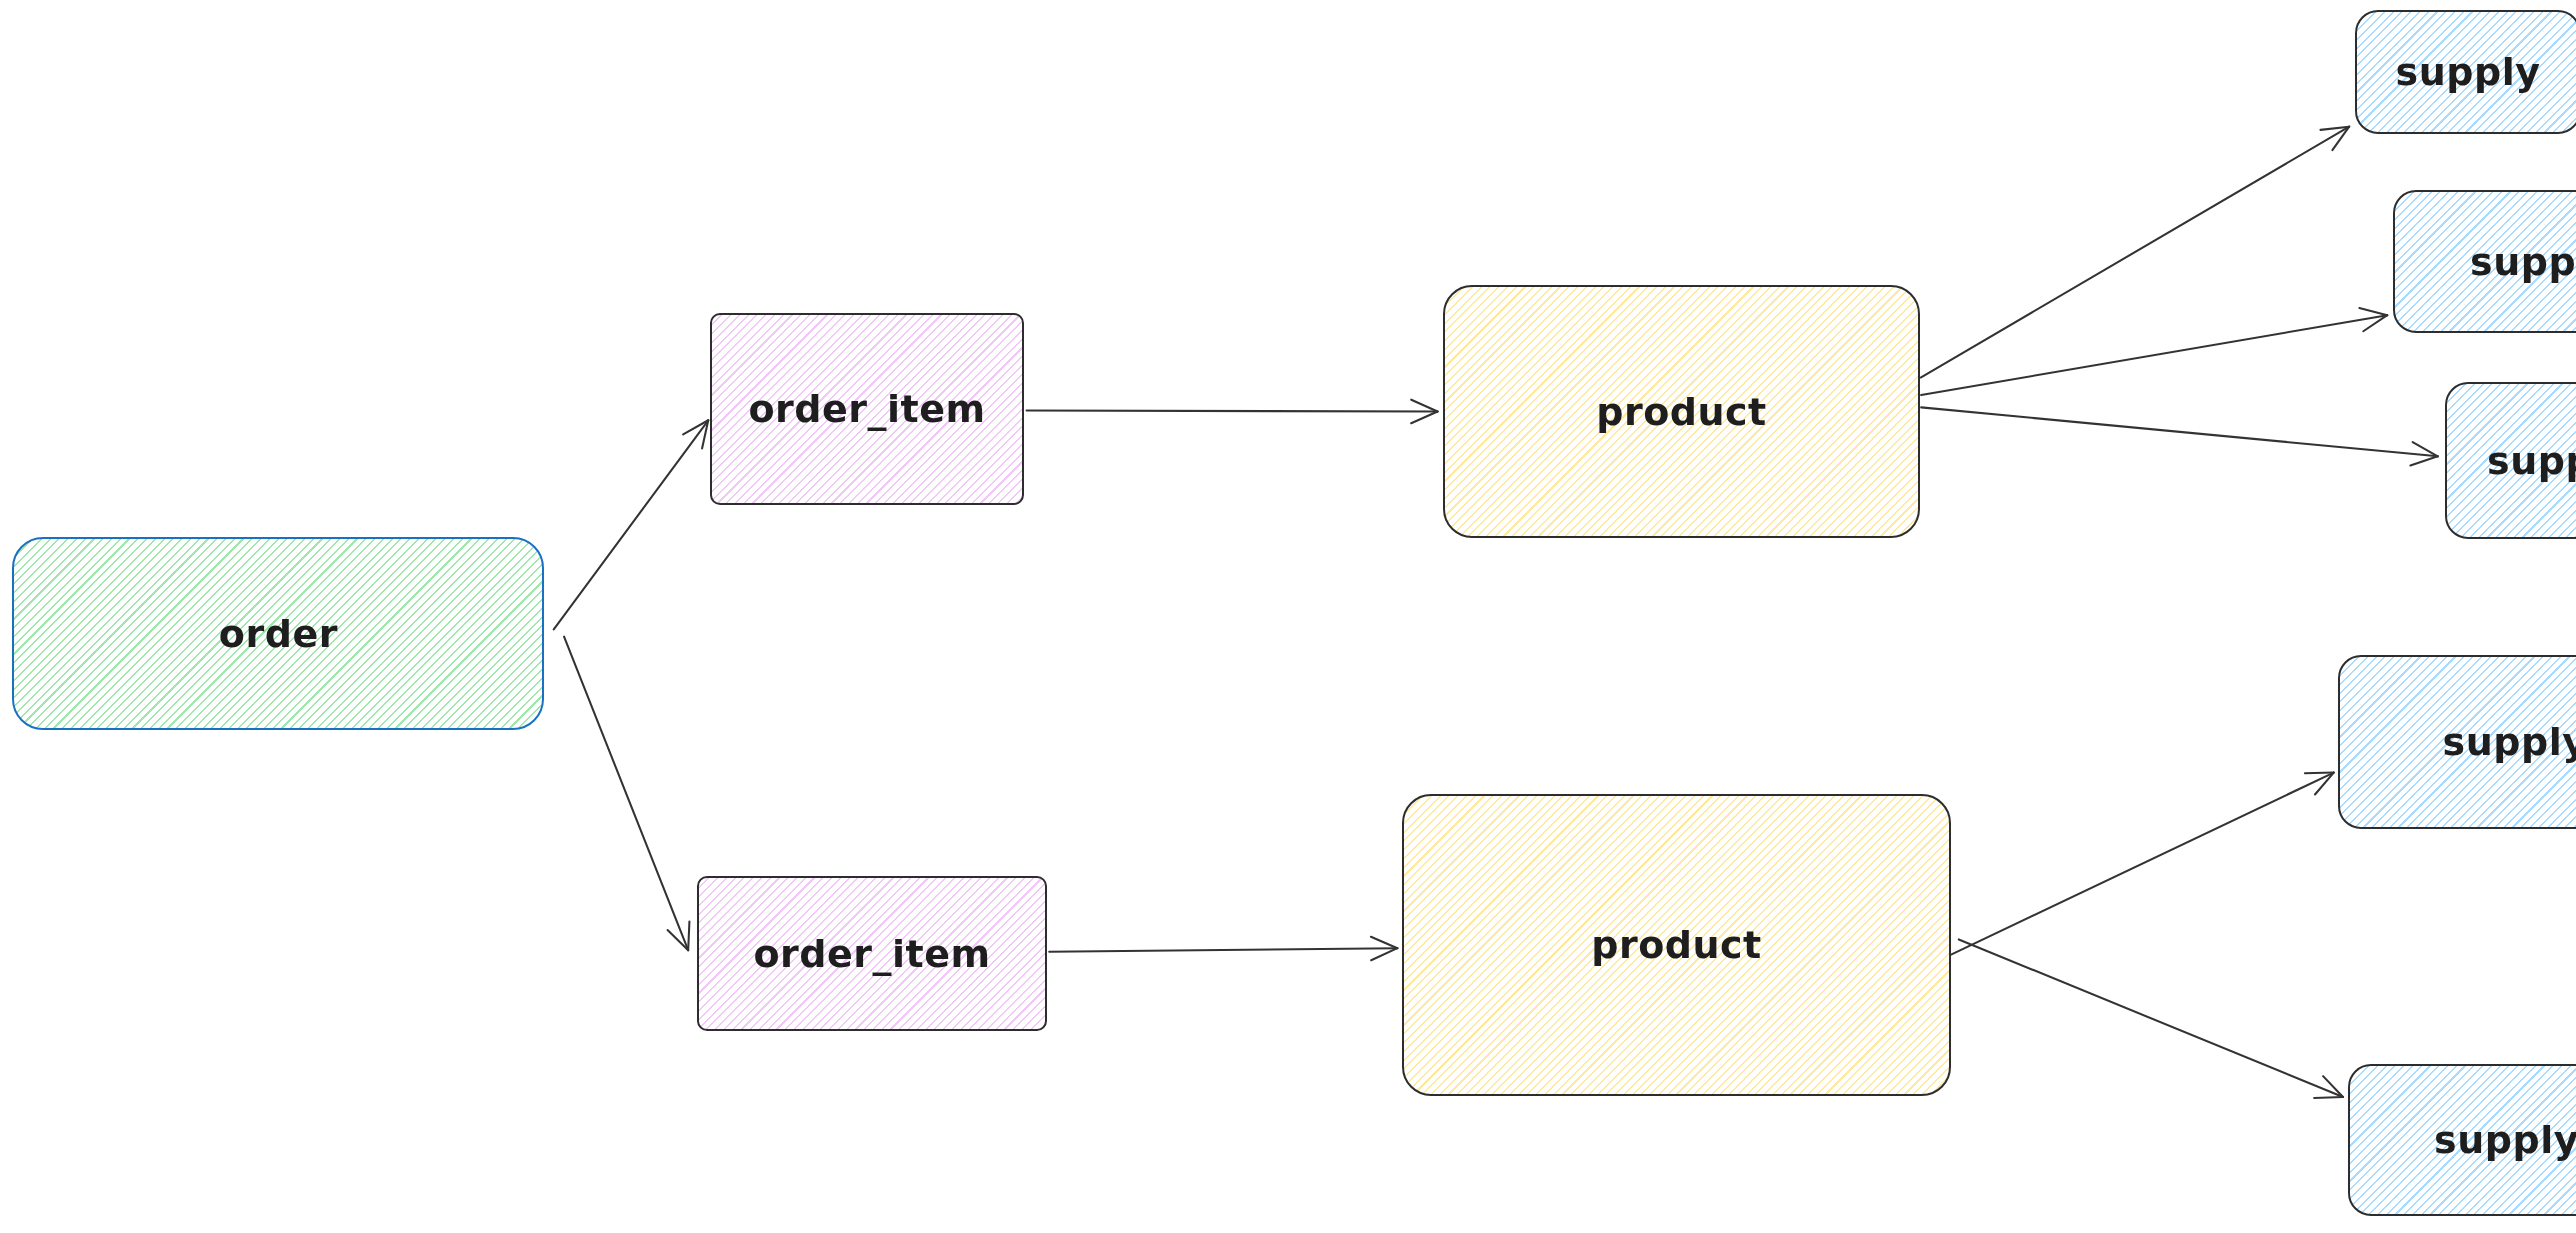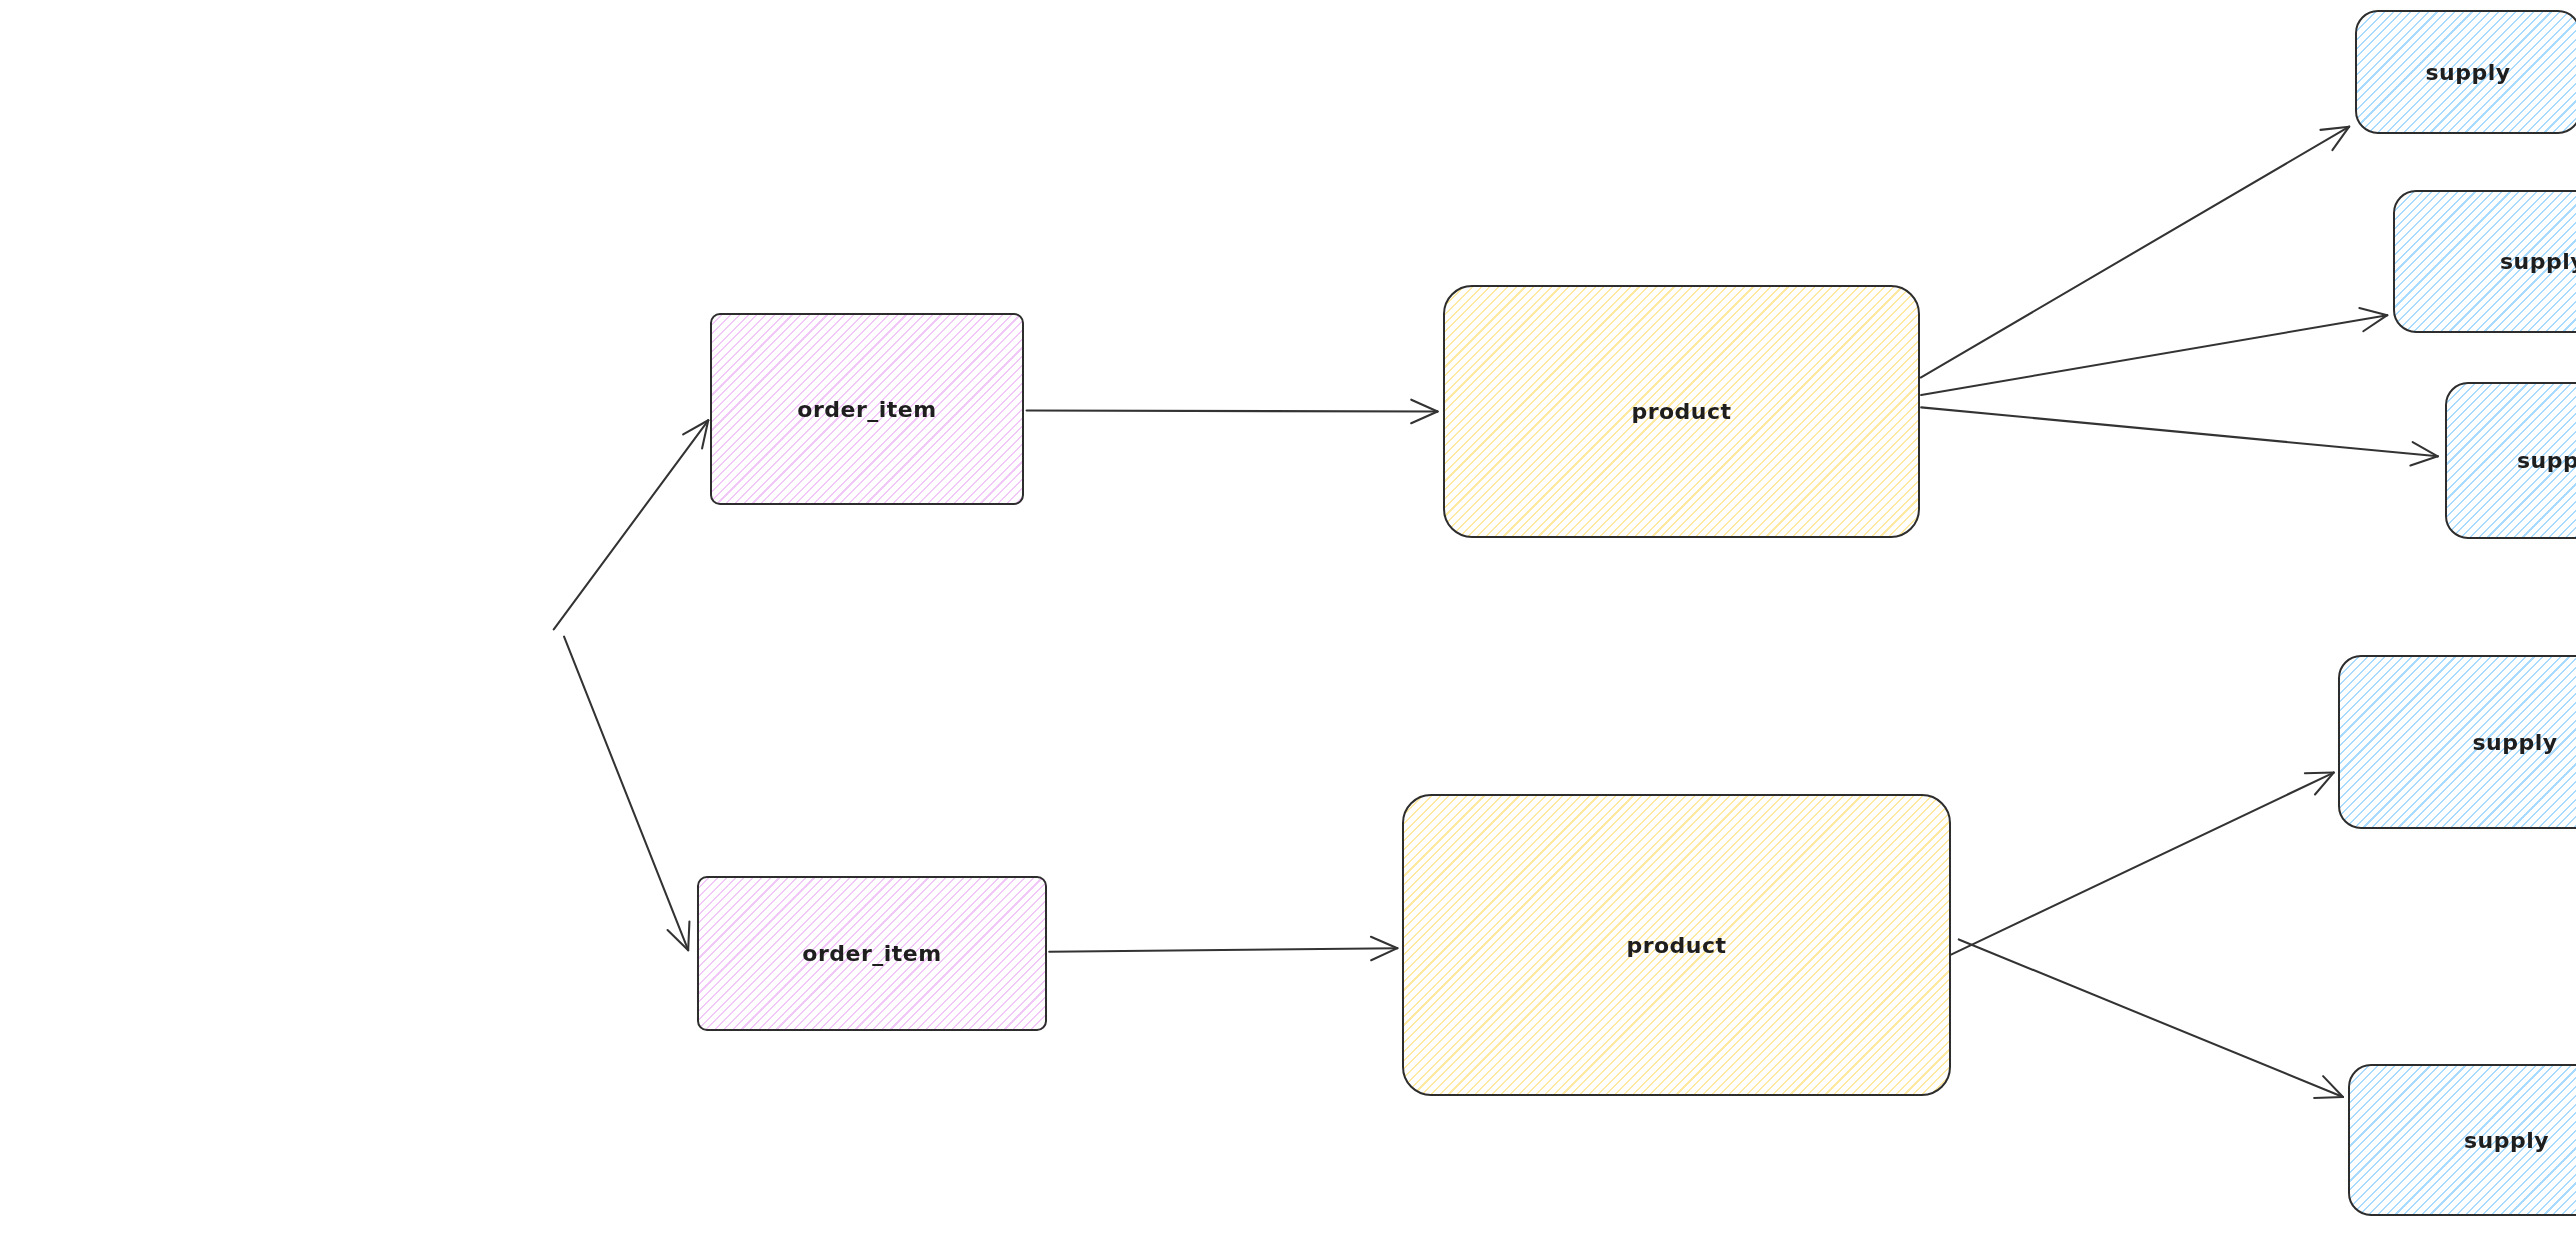--- a/index.html
+++ b/index.html
@@ -38,21 +38,21 @@
       var(--hatch, #ddd) 1.5px,
       transparent 1.5px,
       transparent 6.2px
     );
     display: flex;
     align-items: center;
     justify-content: center;
   }
   .node .label {
     color: #1e1e1e;
-    font-size: 22px;
+    font-size: 38px;
     font-weight: bold;
     letter-spacing: 0.5px;
     white-space: nowrap;
     user-select: none;
   }
   
   .n-order           { left:   12.4px; top: 537px; width: 532px; height: 193px; border-radius: 31px; }
   .n-order-item-top  { left: 710px; top:  313px; width:  314px; height: 192px; }
   .n-order-item-bot  { left: 697px; top: 876px; width:  350px; height: 155px; }
   .n-product-top     { left: 1443px; top:  285px; width:  477px; height: 253px; border-radius: 29px; }
@@ -109,20 +109,23 @@
         <line x1="4530" y1="1500" x2="4493.638069802036" y2="1542.5888486845836" stroke="#333333" stroke-width="4"></line>
         <line x1="4530" y1="1500" x2="4474.016270156567" y2="1501.3498121415653" stroke="#333333" stroke-width="4"></line>
       </g>
     <g>
         <line x1="3802" y1="1824" x2="4548" y2="2130" stroke="#333333" stroke-width="4"></line>
         <line x1="4548" y1="2130" x2="4492.026460096658" y2="2131.721287509108" stroke="#333333" stroke-width="4"></line>
         <line x1="4548" y1="2130" x2="4509.357997982625" y2="2089.468584035477" stroke="#333333" stroke-width="4"></line>
       </g>
   </svg>
 
+  <div class="node n-order" style="--stroke: #1971c2; --hatch: #9fe7ad;">
+    <span class="label">order</span>
+  </div>
 
   <div class="node n-order-item-top" style="--stroke: #2d2d2d; --hatch: #f2c8f9;">
     <span class="label">order_item</span>
   </div>
 
   <div class="node n-order-item-bot" style="--stroke: #2d2d2d; --hatch: #f2c8f9;">
     <span class="label">order_item</span>
   </div>
 
   <div class="node n-product-top" style="--stroke: #2d2d2d; --hatch: #ffe9a0;">

